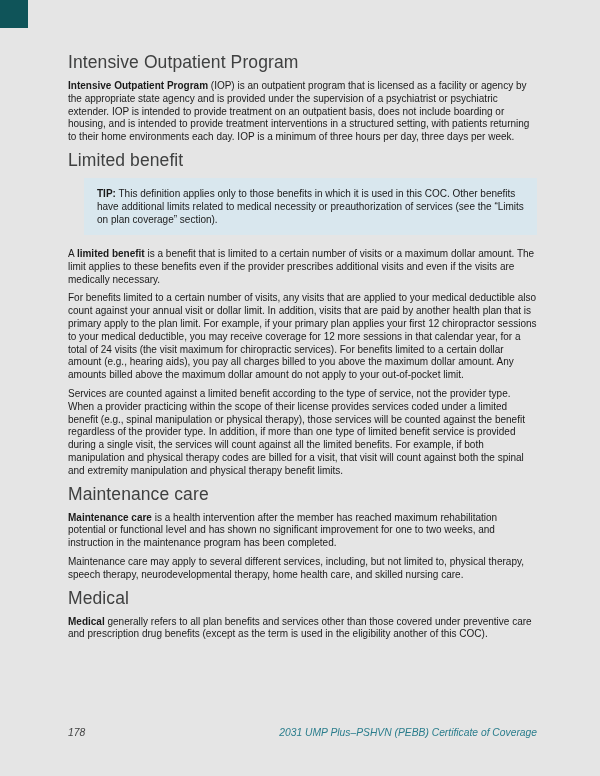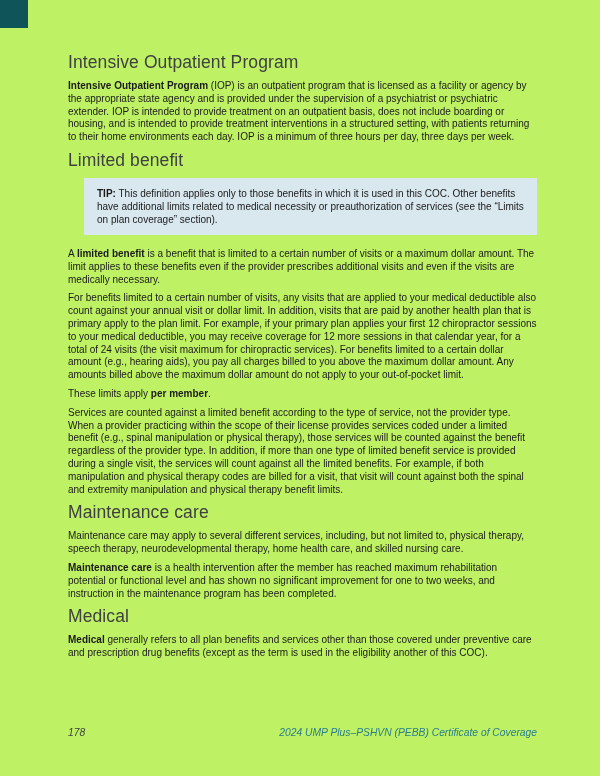--- a/index.html
+++ b/index.html
@@ -2,21 +2,21 @@
 <html><head>
 <meta charset="utf-8">
 <style>
   * { box-sizing: border-box; }
   html, body { margin: 0; padding: 0; background: #ffffff; }
   body { font-family: "Liberation Sans", sans-serif; }
   .page {
     position: relative;
     width: 600px;
     height: 776px;
-    background: #bef264;
+    background: #e5e5e5;
     overflow: hidden;
   }
   .corner-square {
     position: absolute;
     top: 0; left: 0;
     width: 28px; height: 28px;
     background: #0f5459;
   }
   .content {
     padding: 48px 63px 0 68px;
@@ -72,30 +72,29 @@
     <h1 class="doc-heading">Limited benefit</h1>
 
     <div class="tip">
       <b>TIP:</b><span> This definition applies only to those benefits in which it is used in this COC. Other benefits have additional limits related to medical necessity or preauthorization of services (see the “Limits on plan coverage” section).</span>
     </div>
 
     <p class="body"><span>A </span><b>limited benefit</b><span> is a benefit that is limited to a certain number of visits or a maximum dollar amount. The limit applies to these benefits even if the provider prescribes additional visits and even if the visits are medically necessary.</span></p>
 
     <p class="body">For benefits limited to a certain number of visits, any visits that are applied to your medical deductible also count against your annual visit or dollar limit. In addition, visits that are paid by another health plan that is primary apply to the plan limit. For example, if your primary plan applies your first 12 chiropractor sessions to your medical deductible, you may receive coverage for 12 more sessions in that calendar year, for a total of 24 visits (the visit maximum for chiropractic services). For benefits limited to a certain dollar amount (e.g., hearing aids), you pay all charges billed to you above the maximum dollar amount. Any amounts billed above the maximum dollar amount do not apply to your out-of-pocket limit.</p>
 
-    <p class="body"><span>These limits apply </span><b>per member</b><span>.</span></p>
 
     <p class="body">Services are counted against a limited benefit according to the type of service, not the provider type. When a provider practicing within the scope of their license provides services coded under a limited benefit (e.g., spinal manipulation or physical therapy), those services will be counted against the benefit regardless of the provider type. In addition, if more than one type of limited benefit service is provided during a single visit, the services will count against all the limited benefits. For example, if both manipulation and physical therapy codes are billed for a visit, that visit will count against both the spinal and extremity manipulation and physical therapy benefit limits.</p>
 
     <h1 class="doc-heading">Maintenance care</h1>
+    <p class="body"><b>Maintenance care</b><span> is a health intervention after the member has reached maximum rehabilitation potential or functional level and has shown no significant improvement for one to two weeks, and instruction in the maintenance program has been completed.</span></p>
     <p class="body">Maintenance care may apply to several different services, including, but not limited to, physical therapy, speech therapy, neurodevelopmental therapy, home health care, and skilled nursing care.</p>
-    <p class="body"><b>Maintenance care</b><span> is a health intervention after the member has reached maximum rehabilitation potential or functional level and has shown no significant improvement for one to two weeks, and instruction in the maintenance program has been completed.</span></p>
 
     <h1 class="doc-heading">Medical</h1>
     <p class="body"><b>Medical</b><span> generally refers to all plan benefits and services other than those covered under preventive care and prescription drug benefits (except as the term is used in the eligibility another of this COC).</span></p>
 
   </div>
 
   <div class="footer">
     <span class="page-num">178</span>
-    <span class="doc-title">2024 UMP Plus–PSHVN (PEBB) Certificate of Coverage</span>
+    <span class="doc-title">2031 UMP Plus–PSHVN (PEBB) Certificate of Coverage</span>
   </div>
 </div>
 
 </body></html>

